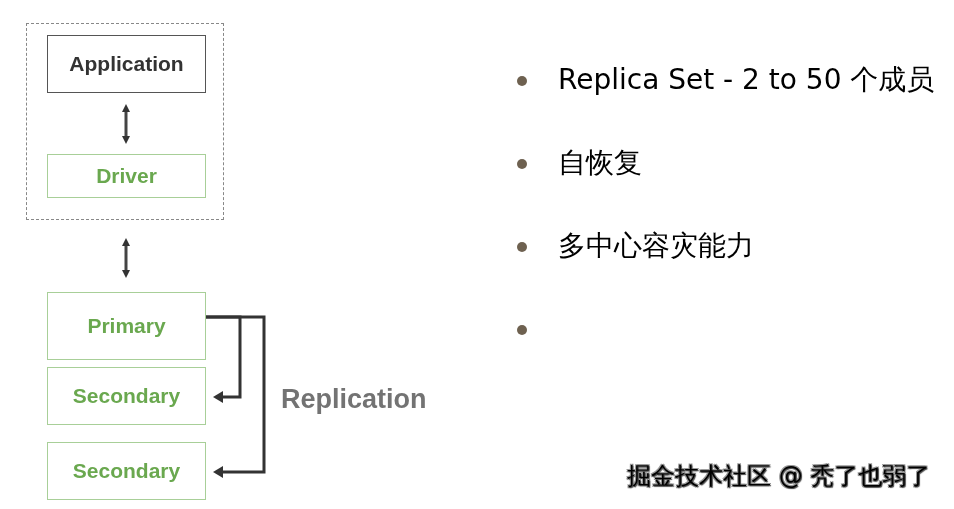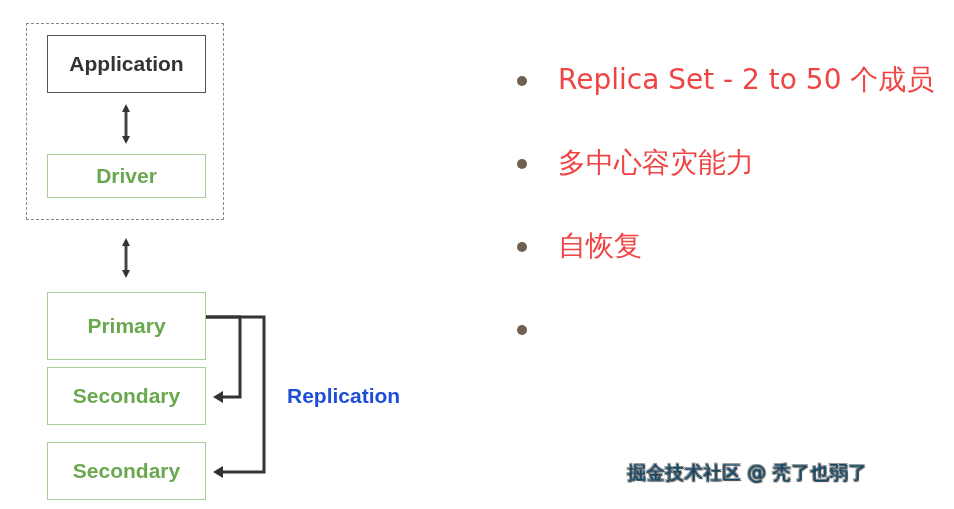--- a/index.html
+++ b/index.html
@@ -50,26 +50,26 @@
     .node.sec2 { left: 47px; top: 442px; width: 159px; height: 58px; }
 
     svg.connectors {
       position: absolute;
       left: 0; top: 0;
       width: 954px; height: 509px;
       pointer-events: none;
     }
     .repl-label {
       position: absolute;
-      left: 287px;
+      left: 281px;
       top: 384px;
       font-family: "Liberation Sans", "DejaVu Sans", sans-serif;
       font-weight: bold;
-      font-size: 21px;
-      color: #1d4ed8;
+      font-size: 27px;
+      color: #737373;
     }
     .bullets {
       position: absolute;
       left: 517px;
       top: 58px;
       margin: 0;
       padding: 0;
       list-style: none;
     }
     .bullet-item {
@@ -82,30 +82,30 @@
       width: 10px;
       height: 10px;
       border-radius: 50%;
       background: #6e6150;
       margin-top: 18px;
       flex: none;
     }
     .bullet-text {
       margin-left: 31px;
       font-size: 28px;
-      color: #ef4444;
+      color: #000000;
       line-height: 44px;
       white-space: nowrap;
     }
     .watermark {
       position: absolute;
       left: 627px;
       top: 460px;
-      font-size: 19px;
-      color: #0c4a6e;
+      font-size: 24px;
+      color: #000000;
       white-space: nowrap;
       text-shadow: 1px 1px 1px #444, -1px -1px 0 #999, 1px -1px 0 #999, -1px 1px 0 #999;
     }
   </style>
 </head>
 <body>
 
 <div class="dashed-group"></div>
 
 <div class="node app">
@@ -154,24 +154,24 @@
 
 <div class="repl-label">Replication</div>
 
 <ul class="bullets">
   <li class="bullet-item">
     <span class="bullet-dot"></span>
     <span class="bullet-text">Replica Set - 2 to 50 个成员</span>
   </li>
   <li class="bullet-item">
     <span class="bullet-dot"></span>
-    <span class="bullet-text">多中心容灾能力</span>
+    <span class="bullet-text">自恢复</span>
   </li>
   <li class="bullet-item">
     <span class="bullet-dot"></span>
-    <span class="bullet-text">自恢复</span>
+    <span class="bullet-text">多中心容灾能力</span>
   </li>
   <li class="bullet-item">
     <span class="bullet-dot"></span>
   </li>
 </ul>
 
 <div class="watermark">掘金技术社区 @ 秃了也弱了</div>
 
 </body></html>

